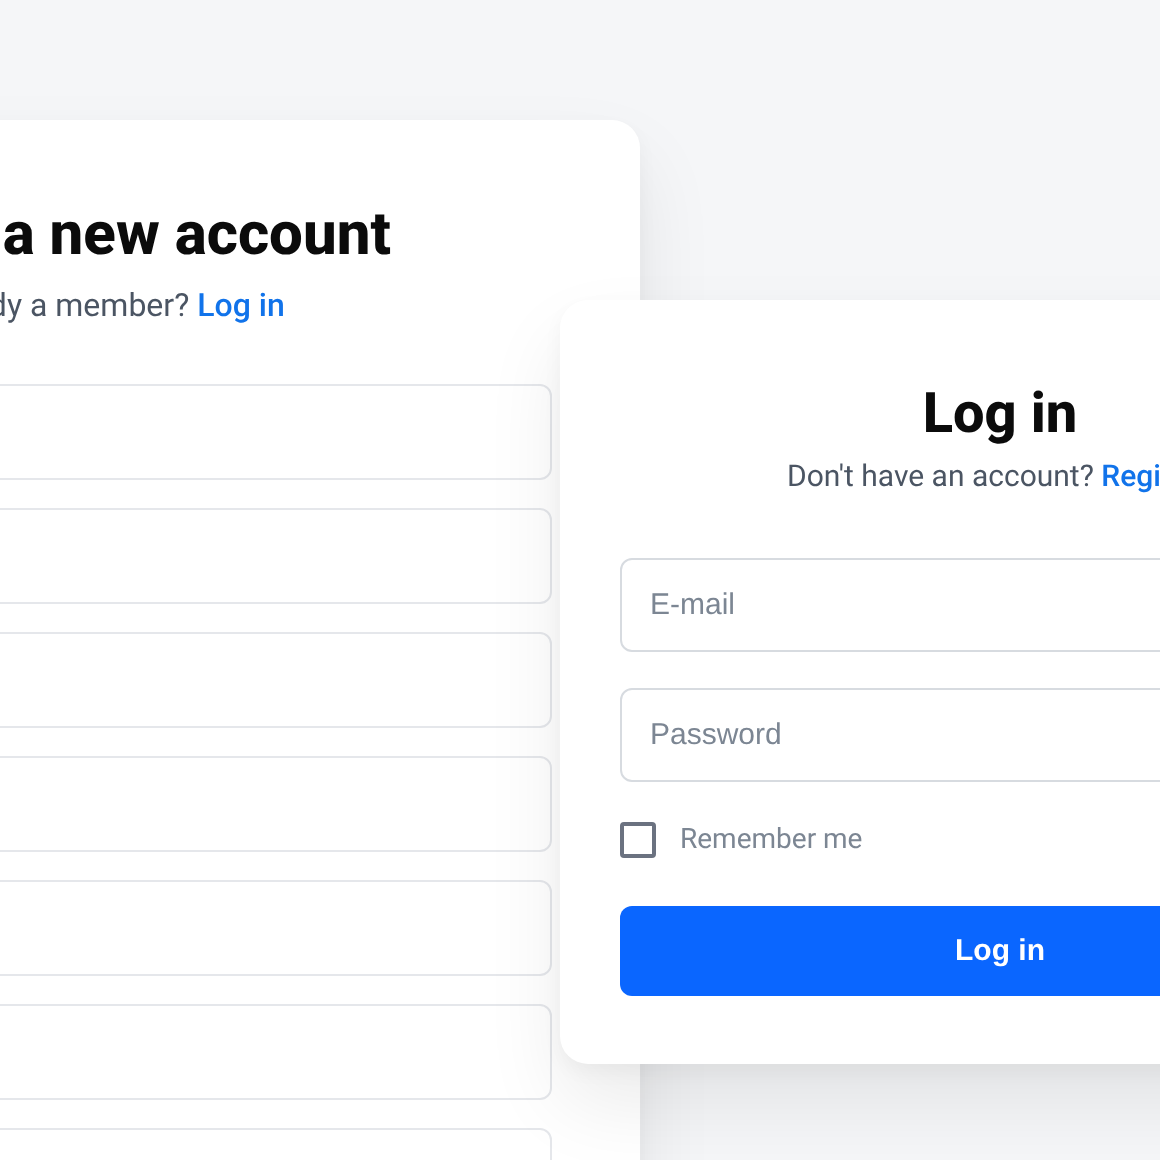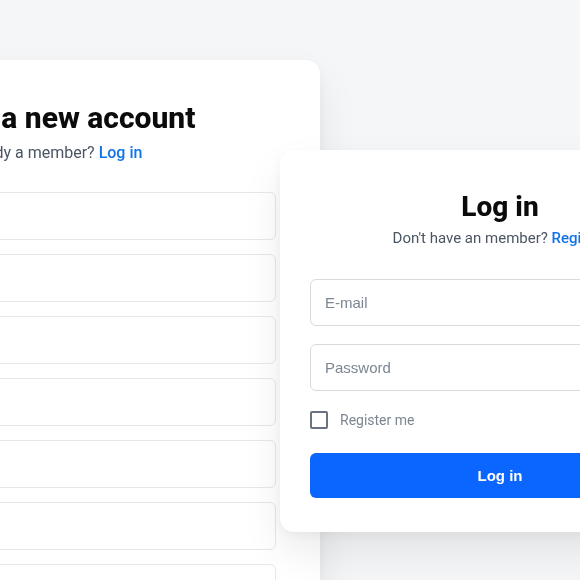--- a/index.html
+++ b/index.html
@@ -141,26 +141,26 @@
   <div class="ghost-row"></div>
   <div class="ghost-row"></div>
   <div class="ghost-row"></div>
 </div>
 
 <div class="card login-card">
 
   <h1>Log in</h1>
 
   <p class="sub">
-    <span>Don't have an member? </span><a href="#">Register</a>
+    <span>Don't have an account? </span><a href="#">Register</a>
   </p>
 
   <input class="field" type="text" placeholder="E-mail" style="">
 
   <input class="field" type="password" placeholder="Password" style="">
 
   <label class="remember">
     <span class="box"></span>
-    <span>Register me</span>
+    <span>Remember me</span>
   </label>
 
   <button class="primary-btn">Log in</button>
 </div>
 
 </body></html>

